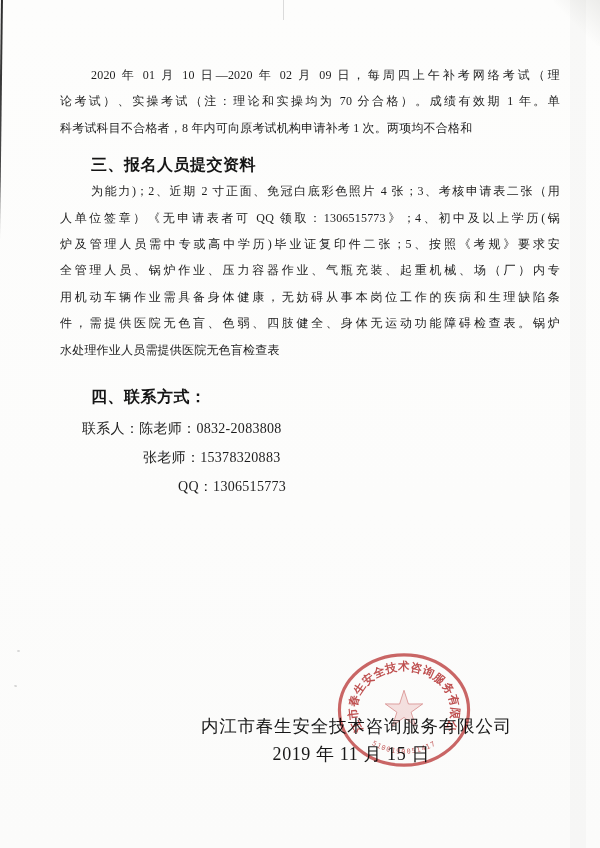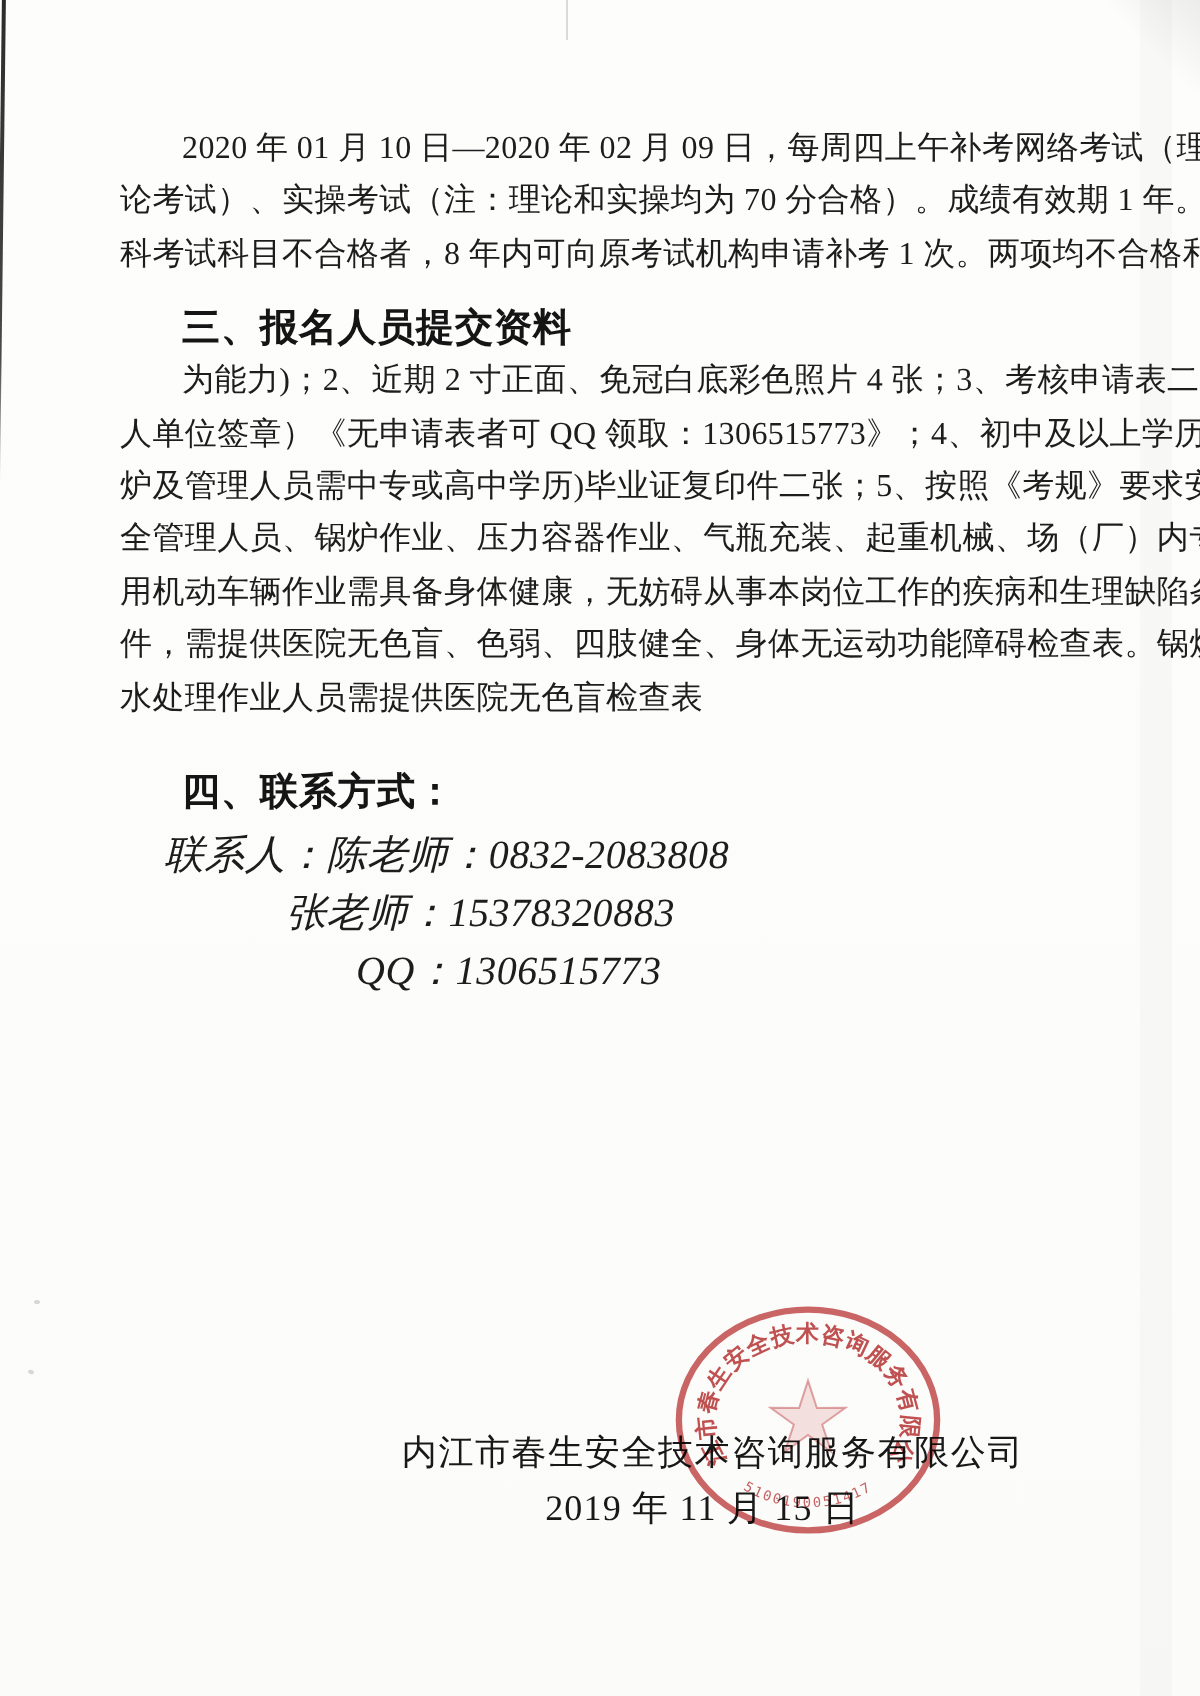--- a/index.html
+++ b/index.html
@@ -26,32 +26,32 @@
   .shade-right{
     position:absolute;right:14px;top:0;width:16px;height:848px;
     background:rgba(120,120,120,0.04);
   }
   .speck{position:absolute;width:3px;height:2px;border-radius:50%;background:#b8b8b8;opacity:.55;}
   .speck.s1{left:17px;top:650px;}
   .speck.s2{left:14px;top:685px;transform:rotate(20deg);}
 
   
   .content{position:absolute;left:60px;top:62px;width:500px;}
-  .tline{line-height:26.4px;font-size:16px;white-space:nowrap;letter-spacing:0.2px;}
+  .tline{line-height:26.4px;font-size:12px;white-space:nowrap;letter-spacing:0.2px;}
   .just .tline:not(:last-child){text-align-last:justify;}
   .indent-first .tline:first-child{text-indent:31px;}
   .addr .tline:first-child{text-indent:21px;}
   .heading{
     font-family:Liberation Sans, sans-serif;
-    font-weight:700;font-size:19px;line-height:26px;
+    font-weight:700;font-size:16px;line-height:26px;
     text-indent:31px;color:#151515;letter-spacing:0.5px;
   }
   .h3{margin-top:11px;}
   .h4{margin-top:21px;height:27px;}
-  .contact-line{font-size:20px;line-height:29px;white-space:nowrap;letter-spacing:0.3px;font-style:italic;}
+  .contact-line{font-size:14px;line-height:29px;white-space:nowrap;letter-spacing:0.3px;}
   .c1{margin-left:22px;margin-top:3px;}
   .c2{margin-left:83px;}
   .c3{margin-left:118px;}
   .addr{margin-top:1px;}
 
   
   .company{
     position:absolute;top:714px;right:88px;
     font-size:17.5px;letter-spacing:0.8px;white-space:nowrap;color:#181818;
   }

